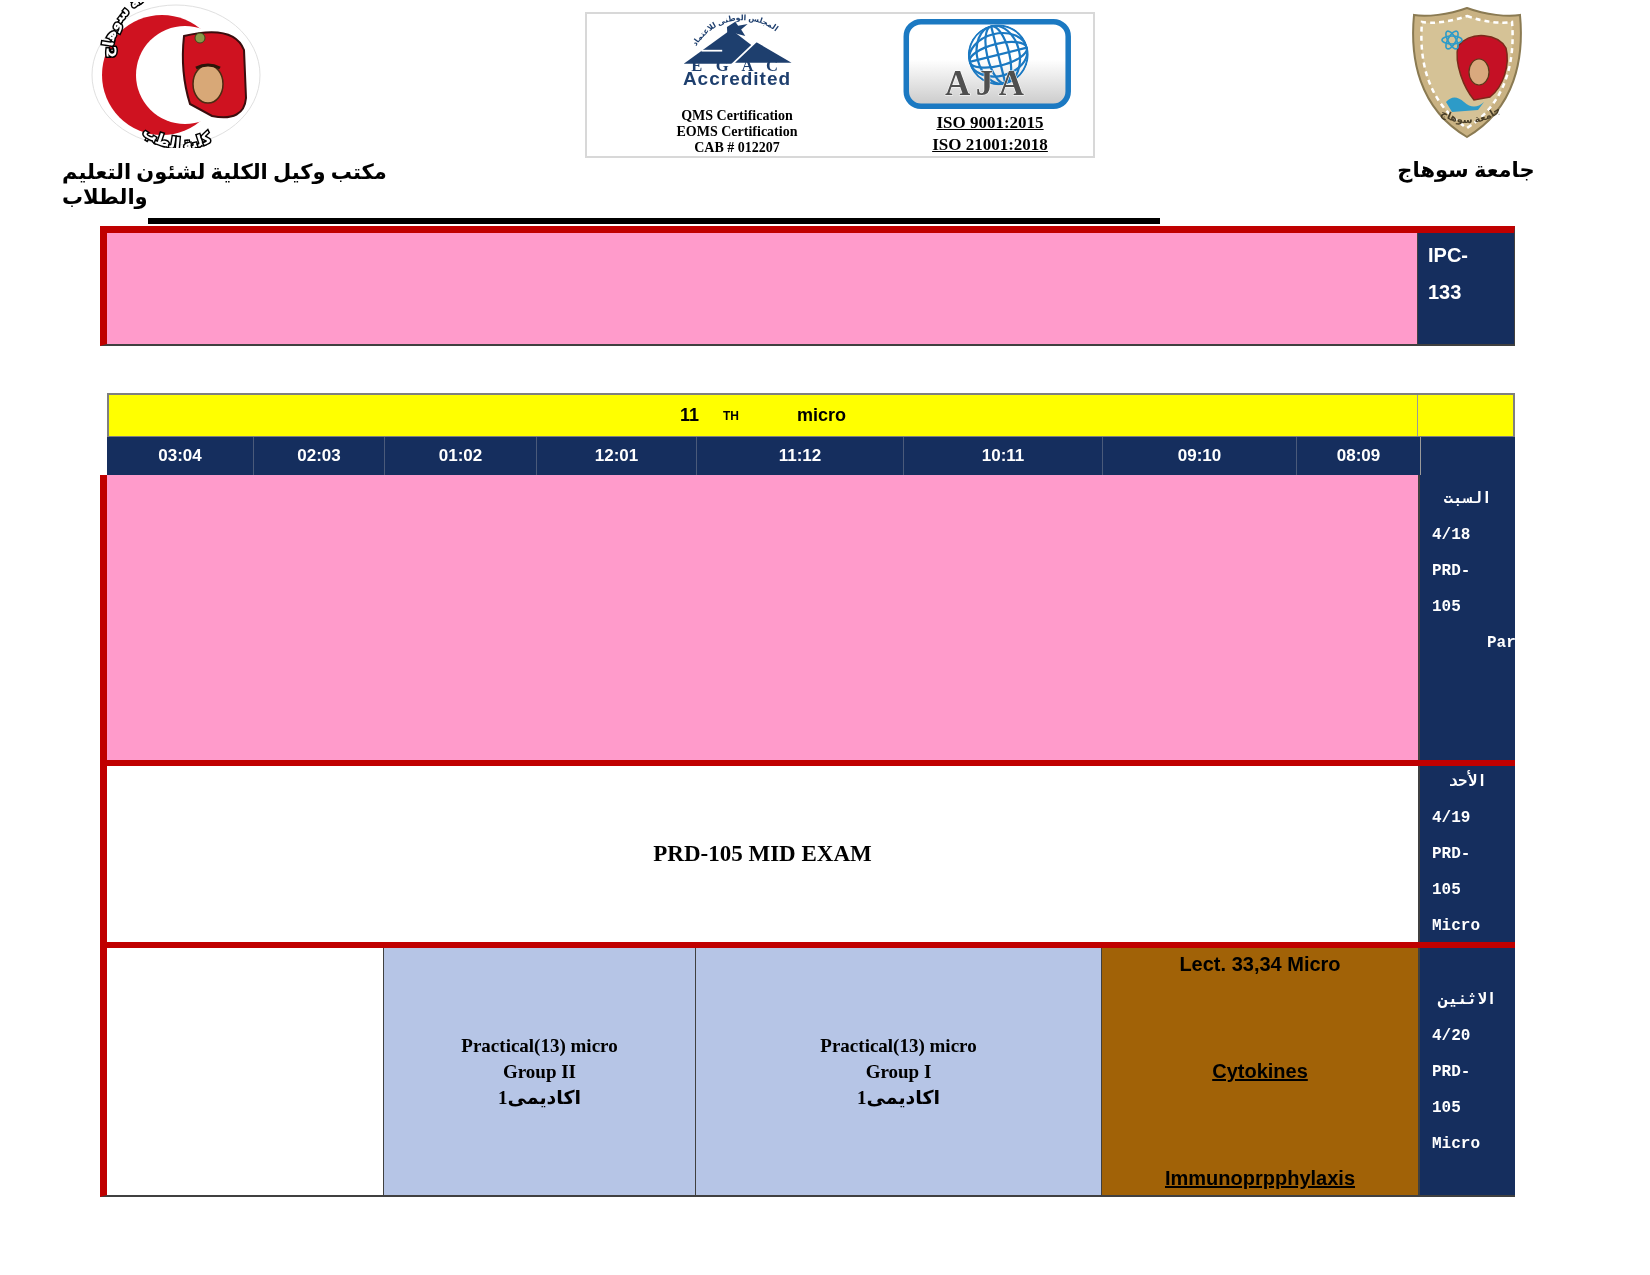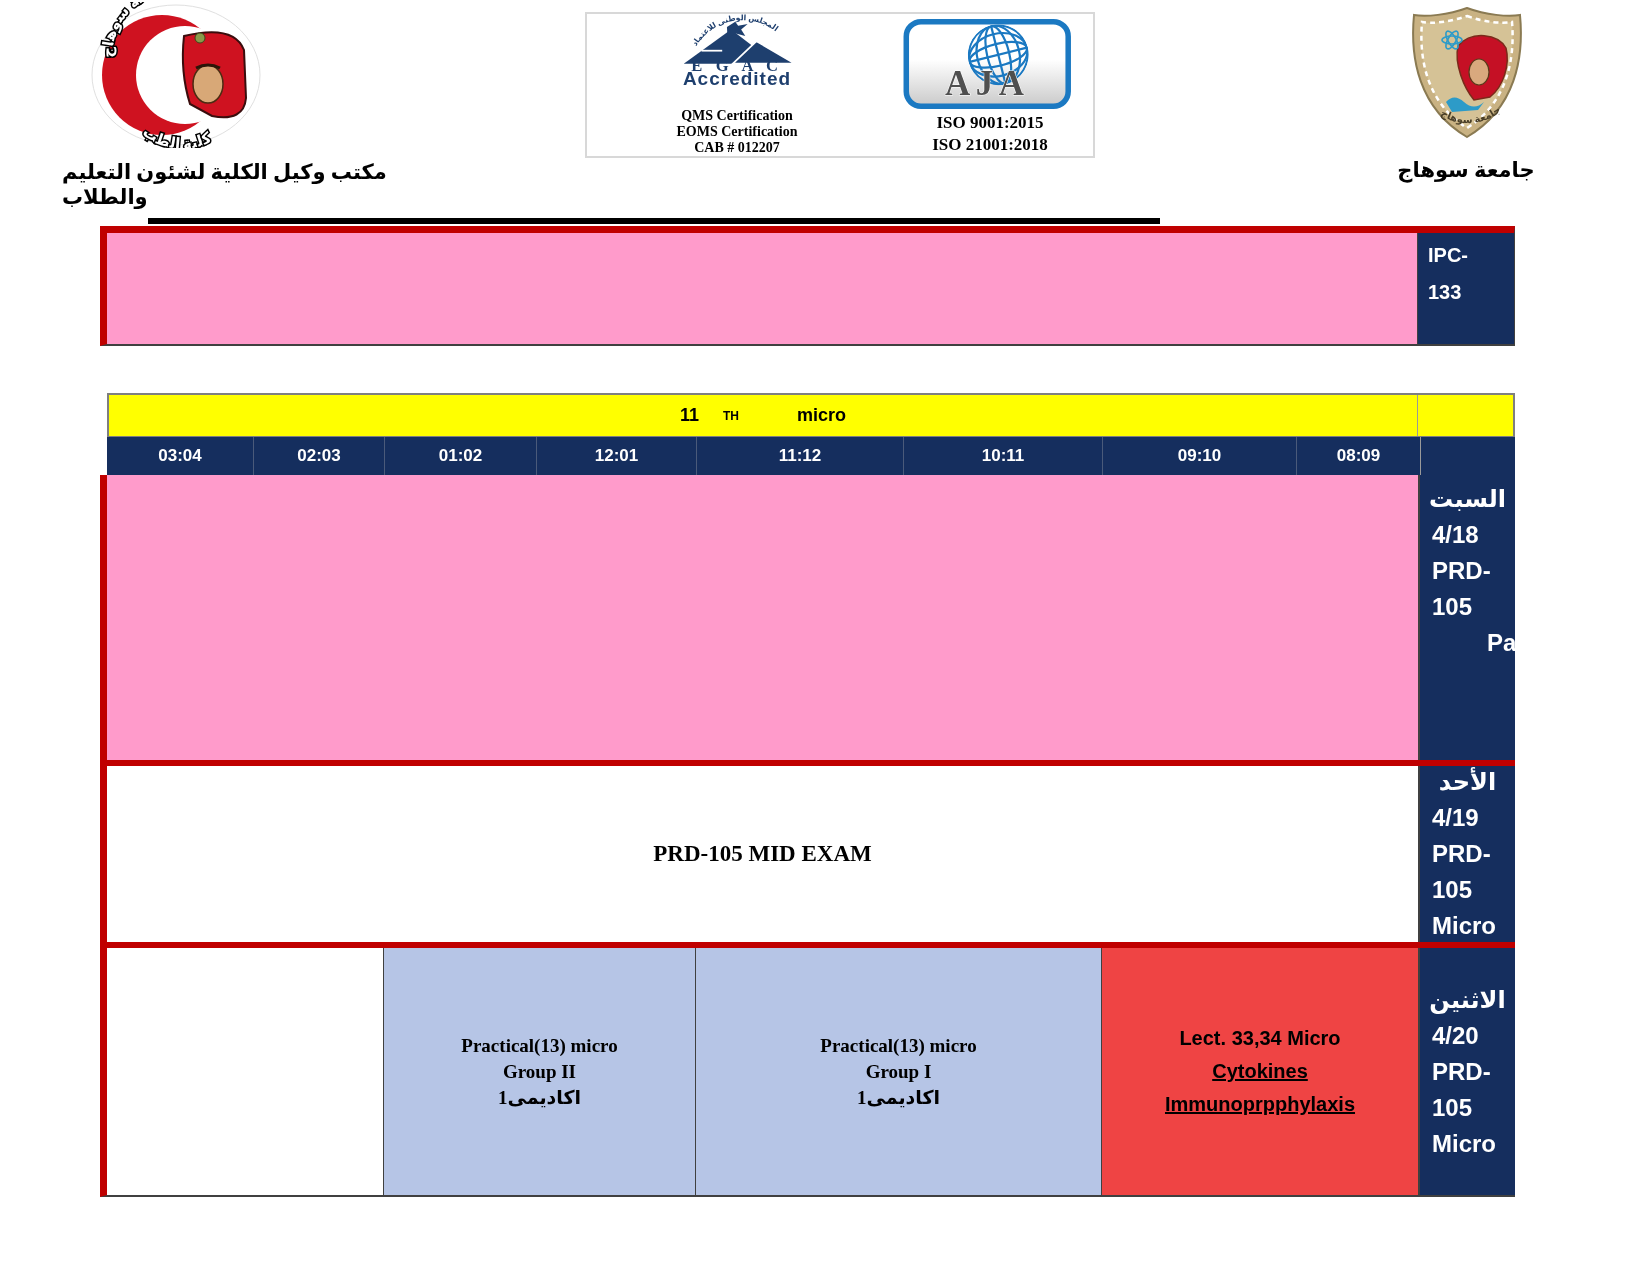--- a/index.html
+++ b/index.html
@@ -10,21 +10,21 @@
   .faculty-logo{position:absolute;left:88px;top:2px;width:180px;height:146px;}
   .office-text{position:absolute;left:62px;top:160px;width:360px;
         font-family:"Liberation Serif","DejaVu Sans",serif;
         font-size:21px;font-weight:bold;color:#000;direction:rtl;text-align:left;}
   .cert-box{position:absolute;left:585px;top:12px;width:510px;height:146px;
         border:2px solid #d8d8d8;box-sizing:border-box;display:flex;background:#fff;}
   .egac-col{width:300px;display:flex;flex-direction:column;align-items:center;}
   .egac-accredited{color:#1e3f6e;font-size:19px;font-weight:bold;letter-spacing:1px;margin-top:-4px;}
   .egac-lines{font-family:"Liberation Serif","DejaVu Sans",serif;font-size:14px;font-weight:bold;
         color:#000;text-align:center;line-height:16px;margin-top:18px;}
-  .aja-col{flex:1;display:flex;flex-direction:column;align-items:center;padding-top:4px;}
+  .aja-col{flex:1;display:flex;flex-direction:column;align-items:center;padding-top:4px;text-decoration:underline;}
   .iso-lines{font-family:"Liberation Serif","DejaVu Sans",serif;font-size:17px;font-weight:bold;
         color:#000;text-align:center;line-height:22px;margin-top:2px;}
   .shield-logo{position:absolute;left:1396px;top:2px;width:142px;height:142px;}
   .uni-text{position:absolute;left:1392px;top:158px;width:148px;text-align:center;
         font-family:"Liberation Serif","DejaVu Sans",serif;
         font-size:21px;font-weight:bold;color:#000;direction:rtl;}
   .black-line{position:absolute;left:148px;top:218px;width:1012px;height:6px;background:#000;}
 
   
   .ipc-table{position:absolute;left:100px;top:226px;width:1415px;height:120px;box-sizing:border-box;
@@ -56,28 +56,28 @@
   .sep{height:6px;background:#C00000;}
   .row-sun{height:176px;border-left:7px solid #C00000;background:#fff;}
   .sun-main{flex:1;display:flex;align-items:center;justify-content:center;border-right:1px solid #404040;
         font-family:"Liberation Serif","DejaVu Sans",serif;font-size:23px;font-weight:bold;color:#000;}
   .row-mon{height:249px;border-left:7px solid #C00000;border-bottom:2px solid #404040;background:#fff;}
   .mon-cell{display:flex;flex-direction:column;align-items:center;justify-content:center;
         box-sizing:border-box;border-right:1px solid #404040;text-align:center;}
   .mon-a{width:277px;background:#fff;}
   .mon-b{width:312px;background:#B6C5E6;}
   .mon-c{width:406px;background:#B6C5E6;}
-  .mon-d{flex:1;background:#ef4444;}
+  .mon-d{flex:1;background:#a16207;justify-content:space-between;}
   .prac-text{font-family:"Liberation Serif","DejaVu Sans",serif;font-size:19px;font-weight:bold;
         color:#000;line-height:26px;}
   .lect-text{font-size:20px;font-weight:bold;color:#000;line-height:33px;}
   .u{text-decoration:underline;}
-  .day-cell{width:96px;background:#152E5E;color:#fff;font-size:24px;font-weight:bold;
+  .day-cell{width:96px;background:#152E5E;color:#fff;font-size:16px;font-weight:bold;
         line-height:36px;box-sizing:border-box;border-left:1px solid #404040;
-        display:flex;flex-direction:column;}
+        display:flex;flex-direction:column;font-family:Liberation Mono, monospace;}
   .day-top{padding-top:6px;}
   .day-center{justify-content:center;}
   .d-name{text-align:center;direction:rtl;}
   .d-line{text-align:left;padding-left:12px;}
   .d-subj-sat{text-align:left;padding-left:24px;margin-left:43px;}
 </style>
 </head>
 <body>
 
 <div class="page">

